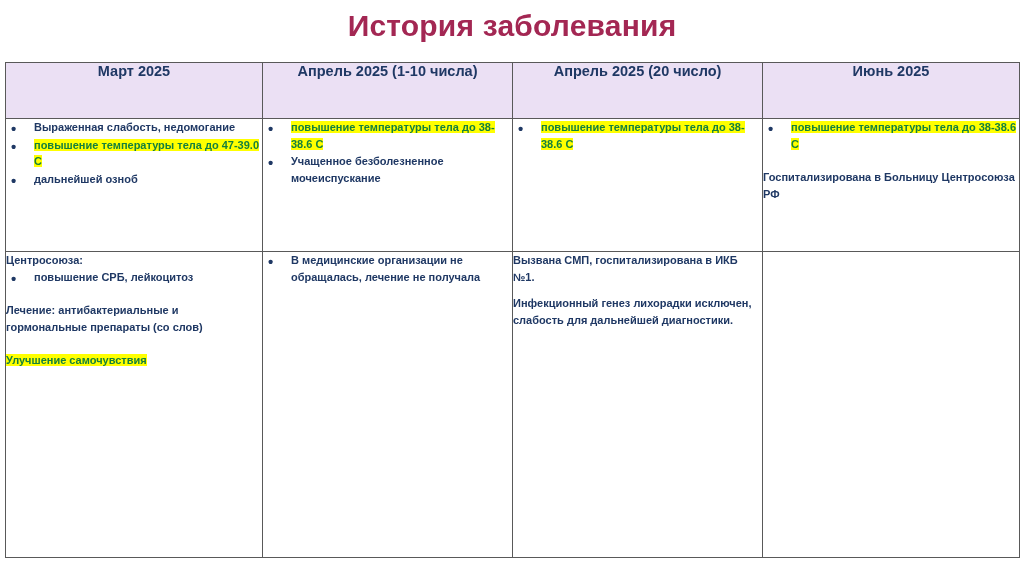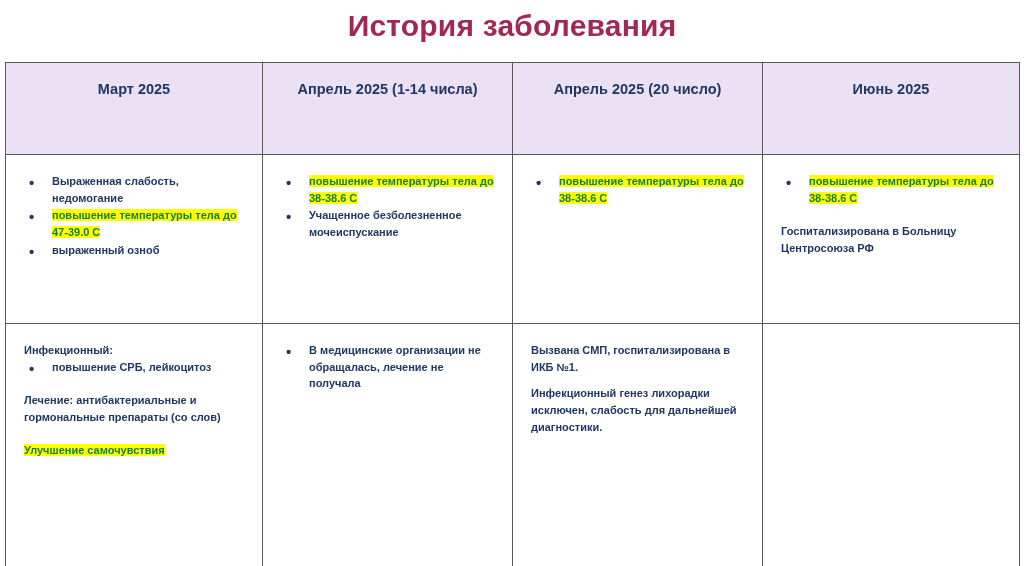--- a/index.html
+++ b/index.html
@@ -48,21 +48,21 @@
     width: 1014px;
     height: 496px;
     border-collapse: collapse;
     table-layout: fixed;
   }
 
   table.history td,
   table.history th {
     border: 1.4px solid #595959;
     vertical-align: top;
-    padding: 18px;
+    padding: 0;
   }
 
   thead th {
     background: #EBE0F4;
     height: 55px;
     vertical-align: middle;
     text-align: center;
     font-size: 14.5px;
     font-weight: bold;
     color: #1F3864;
@@ -133,35 +133,35 @@
     <table class="history">
       <colgroup>
         <col style="width:257px">
         <col style="width:250px">
         <col style="width:250px">
         <col style="width:257px">
       </colgroup>
       <thead>
         <tr>
           <th>Март 2025</th>
-          <th>Апрель 2025 (1-14 числа)</th>
+          <th>Апрель 2025 (1-10 числа)</th>
           <th>Апрель 2025 (20 число)</th>
           <th>Июнь 2025</th>
         </tr>
       </thead>
       <tbody>
 
         <tr class="row-top">
 
           <td>
             <div class="cell-body">
               <ul class="bullets">
                 <li><span>Выраженная слабость, недомогание</span></li>
                 <li><span class="hl">повышение температуры тела до 47-39.0 С</span></li>
-                <li><span>выраженный озноб</span></li>
+                <li><span>дальнейшей озноб</span></li>
               </ul>
             </div>
           </td>
 
           <td>
             <div class="cell-body">
               <ul class="bullets">
                 <li><span class="hl">повышение температуры тела до 38-38.6 С</span></li>
                 <li><span>Учащенное безболезненное мочеиспускание</span></li>
               </ul>
@@ -185,21 +185,21 @@
               <p class="para">Госпитализирована в Больницу Центросоюза РФ</p>
             </div>
           </td>
 
         </tr>
 
         <tr class="row-bottom">
 
           <td>
             <div class="cell-body">
-              <p class="plain-label">Инфекционный:</p>
+              <p class="plain-label">Центросоюза:</p>
               <ul class="bullets">
                 <li><span>повышение СРБ, лейкоцитоз</span></li>
               </ul>
               <div class="spacer"></div>
               <p class="para">Лечение: антибактериальные и гормональные препараты (со слов)</p>
               <div class="spacer"></div>
               <p class="para"><span class="hl">Улучшение самочувствия</span></p>
             </div>
           </td>
 

